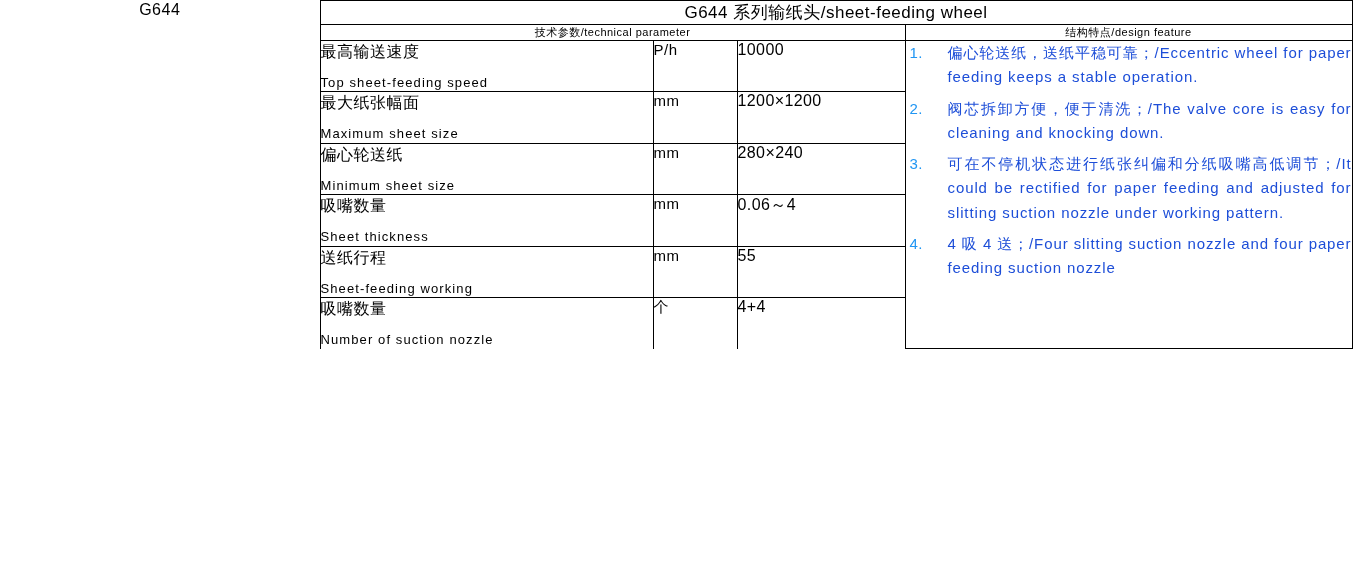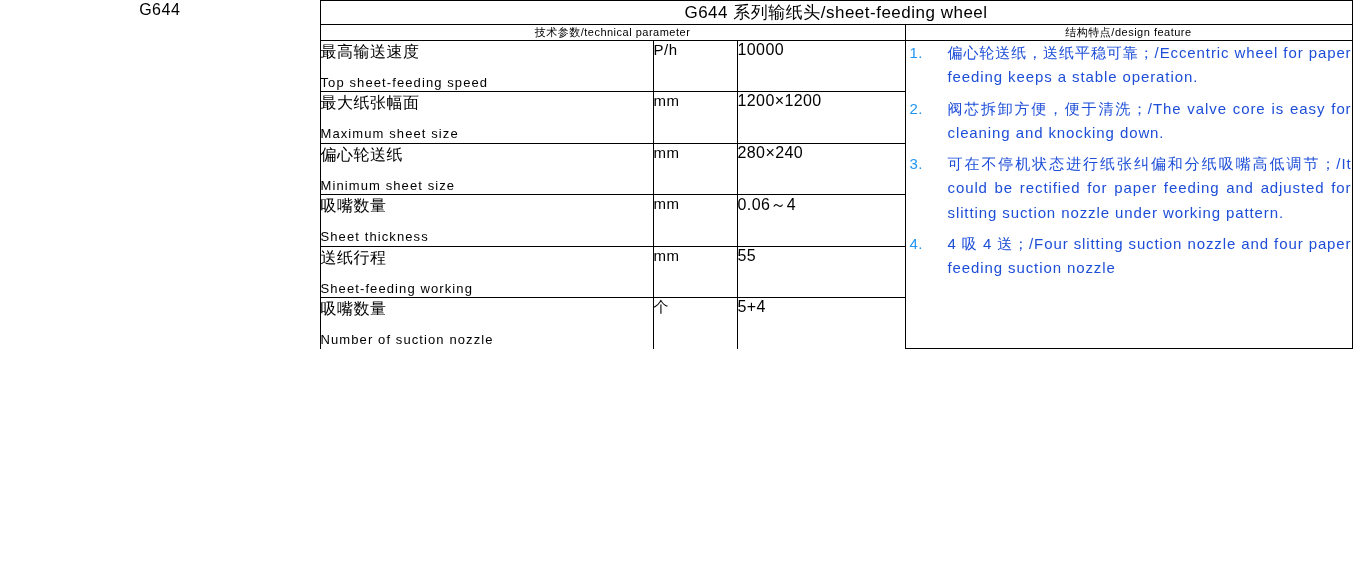--- a/index.html
+++ b/index.html
@@ -194,17 +194,17 @@
         <td class="cell-pad unit-cell">mm</td>
         <td class="cell-pad value-cell">55</td>
       </tr>
 
       <tr>
         <td class="cell-pad" style="border-bottom:0;">
           <p class="param-zh">吸嘴数量</p>
           <p class="param-en">Number of suction nozzle</p>
         </td>
         <td class="cell-pad unit-cell" style="border-bottom:0;">个</td>
-        <td class="cell-pad value-cell" style="border-bottom:0;">5+4</td>
+        <td class="cell-pad value-cell" style="border-bottom:0;">4+4</td>
       </tr>
     </tbody>
   </table>
 </div>
 
 </body></html>

